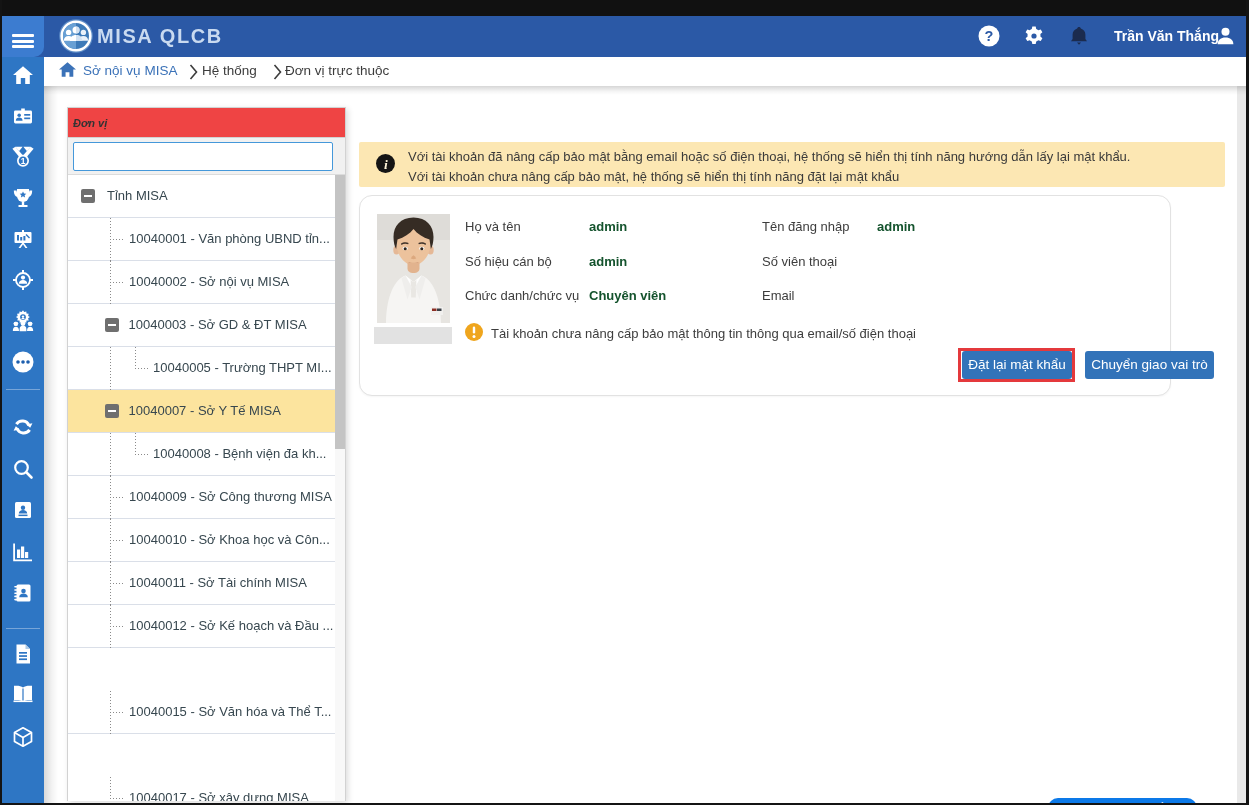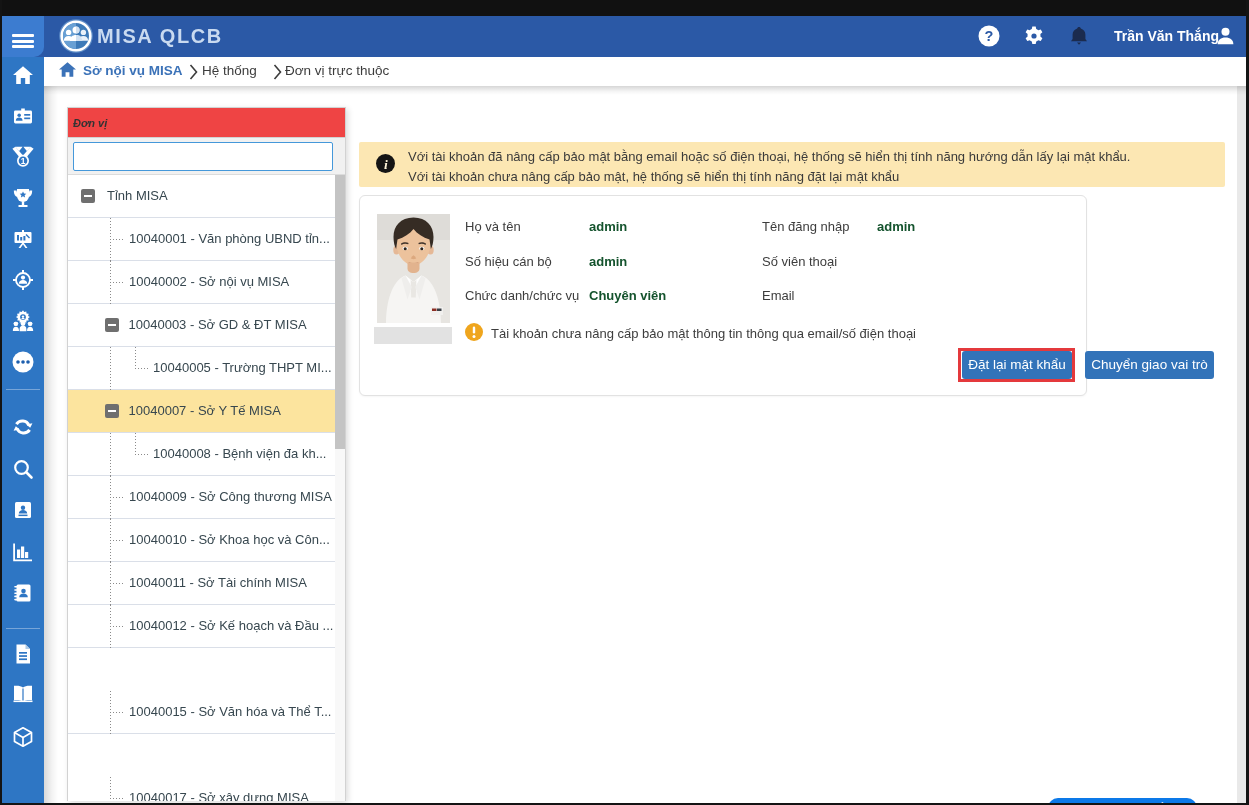--- a/index.html
+++ b/index.html
@@ -26,21 +26,21 @@
   #sidebar { position:absolute; left:0; top:41px; width:42px; height:758px; background:#2e76c4; border-radius:0 0 6px 0; }
   .sicon { position:absolute; left:10px; width:22px; height:22px; }
   .sep { position:absolute; left:4px; width:34px; height:1px; background:rgba(255,255,255,.35); }
 
   
   #whitemain { position:absolute; left:348px; top:70px; width:887px; height:726px; background:#fff; }
   #shadowL { position:absolute; left:42px; top:41px; width:14px; height:762px; background:linear-gradient(to right, rgba(0,0,0,.15), rgba(0,0,0,.05) 55%, rgba(0,0,0,0)); }
   #title { position:absolute; left:357px; top:100px; font-size:14.8px; color:#3c3c3c; }
   #banner { position:absolute; left:357px; top:126px; width:866px; height:45px; background:#fce7b3; border-radius:2px; }
   #banner .line { position:absolute; left:49px; font-size:13px; color:#3a3a3a; }
-  #card { position:absolute; left:357px; top:179px; width:728px; height:201px; background:#fff; border:1px solid #e2e2e2; border-radius:6px; box-shadow:0 1px 2px rgba(0,0,0,.04); }
+  #card { position:absolute; left:357px; top:179px; width:812px; height:201px; background:#fff; border:1px solid #e2e2e2; border-radius:13px; box-shadow:0 1px 2px rgba(0,0,0,.04); }
 
   .lbl { position:absolute; font-size:13px; color:#3d3d3d; }
   .val { position:absolute; font-size:13px; color:#14532d; font-weight:bold; }
 
   
   .btn { position:absolute; background:#3273b9; border-radius:3px; color:#fff; font-size:13.5px; text-align:center; line-height:28px; height:28px; }
 
   
   #panel { position:absolute; left:65px; top:91px; width:279px; height:694px; background:#fff; border:1px solid #d2d2d2; box-shadow:2px 2px 6px rgba(0,0,0,.14); }
   #phead { position:absolute; left:0; top:0; width:277px; height:30px; background:#ef4444; border-bottom:1px solid #d2d2d2; font-size:11px; font-weight:bold; color:#333; line-height:30px; padding-left:5px;font-style:italic; }
@@ -120,21 +120,21 @@
     <svg class="abs" style="left:1212px; top:8px;" width="23" height="23" viewBox="0 0 24 24" fill="#fff">
         <circle cx="12" cy="8" r="4.2"></circle>
         <path d="M3.8 21 c0-4.6 3.4-7 8.2-7 s8.2 2.4 8.2 7 z"></path>
       </svg>
   </div>
 
   <div id="crumb">
     <svg id="bhome" class="abs" style="left:57px; top:5px;" width="17" height="15" viewBox="0 0 22 19" fill="#3b72b8">
         <path d="M11 0 L22 9.5 H18.5 V19 H13.5 V13 H8.5 V19 H3.5 V9.5 H0 Z"></path>
       </svg>
-    <div class="t" style="left:81px; color:#3b72b8;font-weight:bold;">Sở nội vụ MISA</div>
+    <div class="t" style="left:81px; color:#3b72b8;">Sở nội vụ MISA</div>
     <svg class="abs" style="left:187px; top:7px;" width="9" height="16" viewBox="0 0 9 16" fill="none" stroke="#3c3c3c" stroke-width="1.6">
         <path d="M1.5 1 L7.5 8 L1.5 15"></path>
       </svg>
     <div class="t" style="left:200px;">Hệ thống</div>
     <svg class="abs" style="left:271px; top:7px;" width="9" height="16" viewBox="0 0 9 16" fill="none" stroke="#3c3c3c" stroke-width="1.6">
         <path d="M1.5 1 L7.5 8 L1.5 15"></path>
       </svg>
     <div class="t" style="left:283px;">Đơn vị trực thuộc</div>
   </div>
 

